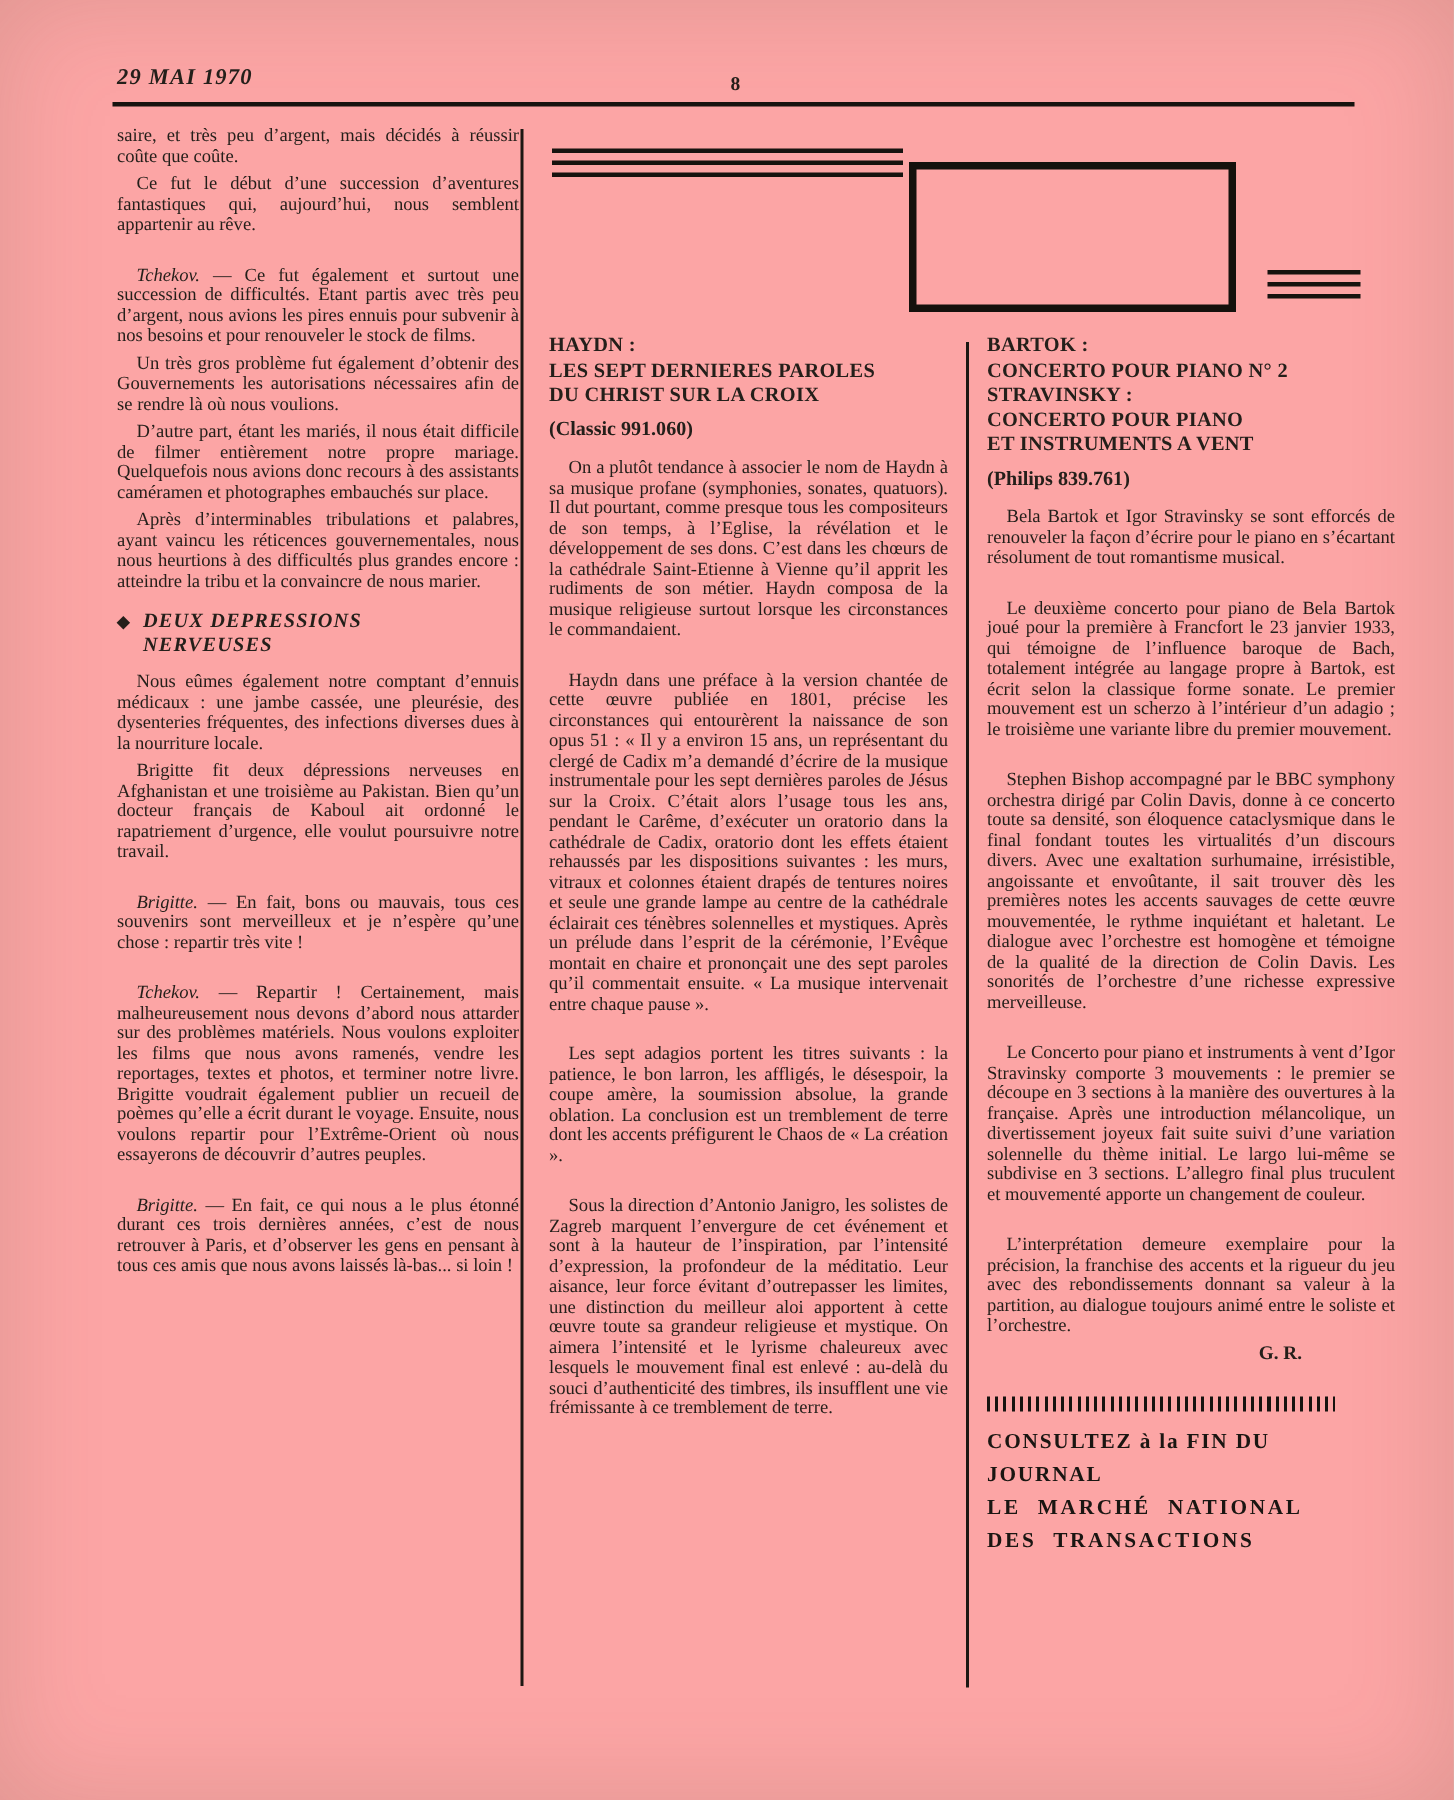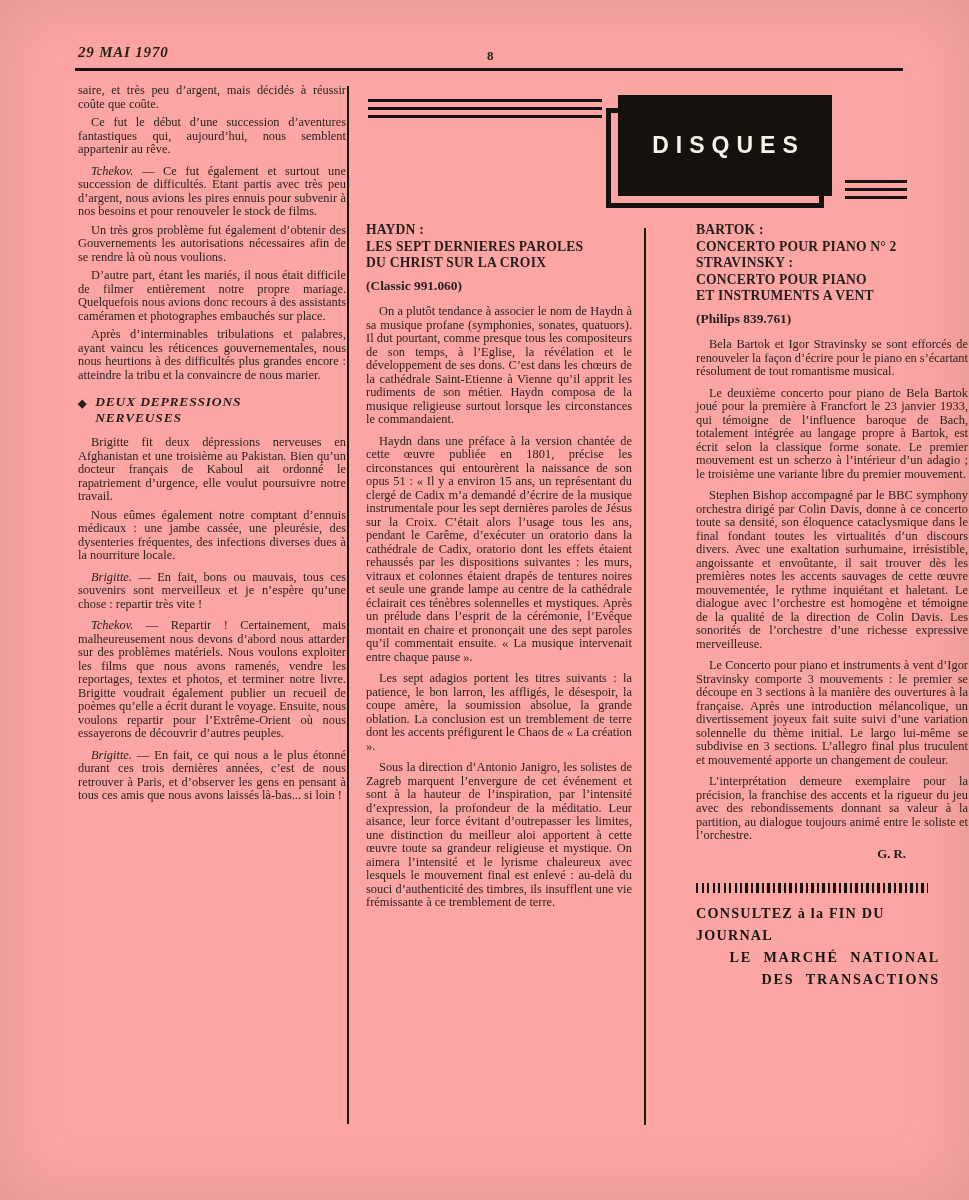--- a/index.html
+++ b/index.html
@@ -10,25 +10,25 @@
   
   .masthead-date{position:absolute;left:78px;top:44px;font-style:italic;font-weight:bold;
                  font-size:15px;letter-spacing:.8px;}
   .page-number{position:absolute;left:487px;top:48px;font-weight:bold;font-size:13px;}
   .header-rule{position:absolute;left:75px;top:68px;width:828px;height:3px;background:#17130f;}
 
   
   .col{position:absolute;text-align:justify;font-size:12.4px;line-height:13.5px;}
   .col p{margin:0 0 5px 0;text-indent:13px;}
   .col p.noindent{text-indent:0;}
-  .col p.sp{margin-top:8px;}
+  .col p.sp{margin-top:20px;}
   .speaker{font-style:italic;}
   .left-col{left:78px;top:84px;width:268px;}
   .mid-col{left:366px;top:222px;width:266px;}
-  .right-col{left:696px;top:222px;width:272px;}
+  .right-col{left:658px;top:222px;width:272px;}
 
   .vdivider{position:absolute;width:2px;background:#1c1813;}
   .v1{left:347px;top:86px;height:1038px;}
   .v2{left:644px;top:228px;height:897px;}
 
   
   .sec-heading{display:flex;margin:12px 0 10px 0;font-weight:bold;font-style:italic;
                font-size:13.5px;line-height:16px;letter-spacing:.8px;}
   .sec-heading .bullet{font-style:normal;font-size:11px;margin:1px 8px 0 0;}
 
@@ -53,44 +53,41 @@
   
   .signature{text-align:right;padding-right:62px;font-weight:bold;font-size:12.8px;
              margin-top:10px;text-indent:0;}
 
   
   .footer-bars{margin-top:22px;width:232px;height:10px;
                background:repeating-linear-gradient(90deg,#17130f 0 2px,rgba(0,0,0,0) 2px 5.5px);}
   .footer-ad{margin-top:9px;padding-right:28px;font-family:Liberation Serif, serif;
              font-weight:bold;font-size:14.2px;line-height:22px;letter-spacing:1.2px;
              color:#1a1612;text-align:left;}
-  .footer-ad .ad2,.footer-ad .ad3{text-align:right;word-spacing:6px;letter-spacing:1.8px;}
+  .footer-ad .ad2,.footer-ad .ad3{text-align:left;word-spacing:6px;letter-spacing:1.8px;}
 </style>
 </head>
 <body>
 
 <div class="page">
 
   <div class="masthead-date">29 MAI 1970</div>
   <div class="page-number">8</div>
   <div class="header-rule"></div>
 
   <div class="vdivider v1"></div>
   <div class="vdivider v2"></div>
 
   <div class="speed-lines lines-left">
     <div class="line"></div>
       <div class="line"></div>
       <div class="line"></div>
   </div>
   <div class="disques-banner">
     <div class="disques-frame"></div>
-    <div class="disques-solid">
-      <span class="disques-label">DISQUES</span>
-    </div>
   </div>
   <div class="speed-lines lines-right">
     <div class="line"></div>
       <div class="line"></div>
       <div class="line"></div>
   </div>
 
   <div class="col left-col">
     <p class="noindent"><span>saire, et très peu d’argent, mais décidés à réussir coûte que coûte.</span></p>
     <p><span>Ce fut le début d’une succession d’aventures fantastiques qui, aujourd’hui, nous semblent appartenir au rêve.</span></p>
@@ -100,22 +97,22 @@
     <p><span>Après d’interminables tribulations et palabres, ayant vaincu les réticences gouvernementales, nous nous heurtions à des difficultés plus grandes encore : atteindre la tribu et la convaincre de nous marier.</span></p>
 
     <div class="sec-heading">
       <span class="bullet">◆</span>
       <span>
         <span>DEUX DEPRESSIONS</span><br>
         <span>NERVEUSES</span>
       </span>
     </div>
 
+    <p><span>Nous eûmes également notre comptant d’ennuis médicaux : une jambe cassée, une pleurésie, des dysenteries fréquentes, des infections diverses dues à la nourriture locale.</span></p>
     <p><span>Brigitte fit deux dépressions nerveuses en Afghanistan et une troisième au Pakistan. Bien qu’un docteur français de Kaboul ait ordonné le rapatriement d’urgence, elle voulut poursuivre notre travail.</span></p>
-    <p><span>Nous eûmes également notre comptant d’ennuis médicaux : une jambe cassée, une pleurésie, des dysenteries fréquentes, des infections diverses dues à la nourriture locale.</span></p>
     <p class="sp"><i class="speaker">Brigitte.</i> <span>— En fait, bons ou mauvais, tous ces souvenirs sont merveilleux et je n’espère qu’une chose : repartir très vite !</span></p>
     <p class="sp"><i class="speaker">Tchekov.</i> <span>— Repartir ! Certainement, mais malheureusement nous devons d’abord nous attarder sur des problèmes matériels. Nous voulons exploiter les films que nous avons ramenés, vendre les reportages, textes et photos, et terminer notre livre. Brigitte voudrait également publier un recueil de poèmes qu’elle a écrit durant le voyage. Ensuite, nous voulons repartir pour l’Extrême-Orient où nous essayerons de découvrir d’autres peuples.</span></p>
     <p class="sp"><i class="speaker">Brigitte.</i> <span>— En fait, ce qui nous a le plus étonné durant ces trois dernières années, c’est de nous retrouver à Paris, et d’observer les gens en pensant à tous ces amis que nous avons laissés là-bas... si loin !</span></p>
   </div>
 
   <div class="col mid-col">
     <div class="headline">
       <div>HAYDN :</div>
       <div>LES SEPT DERNIERES PAROLES</div>
       <div>DU CHRIST SUR LA CROIX</div>

